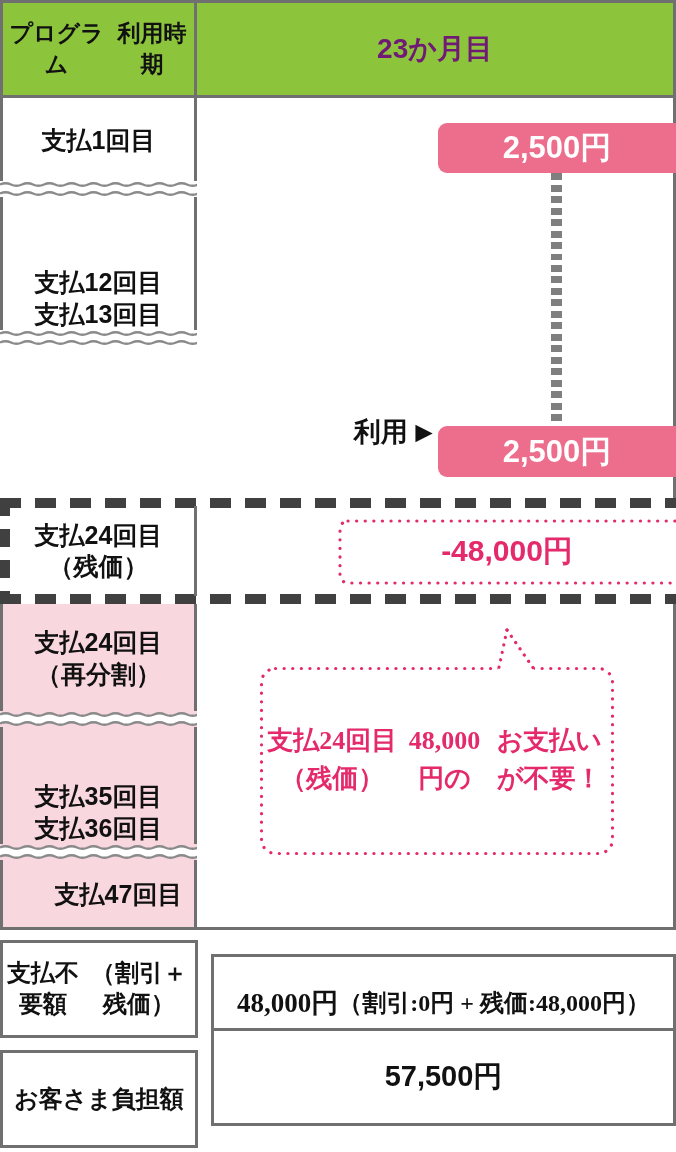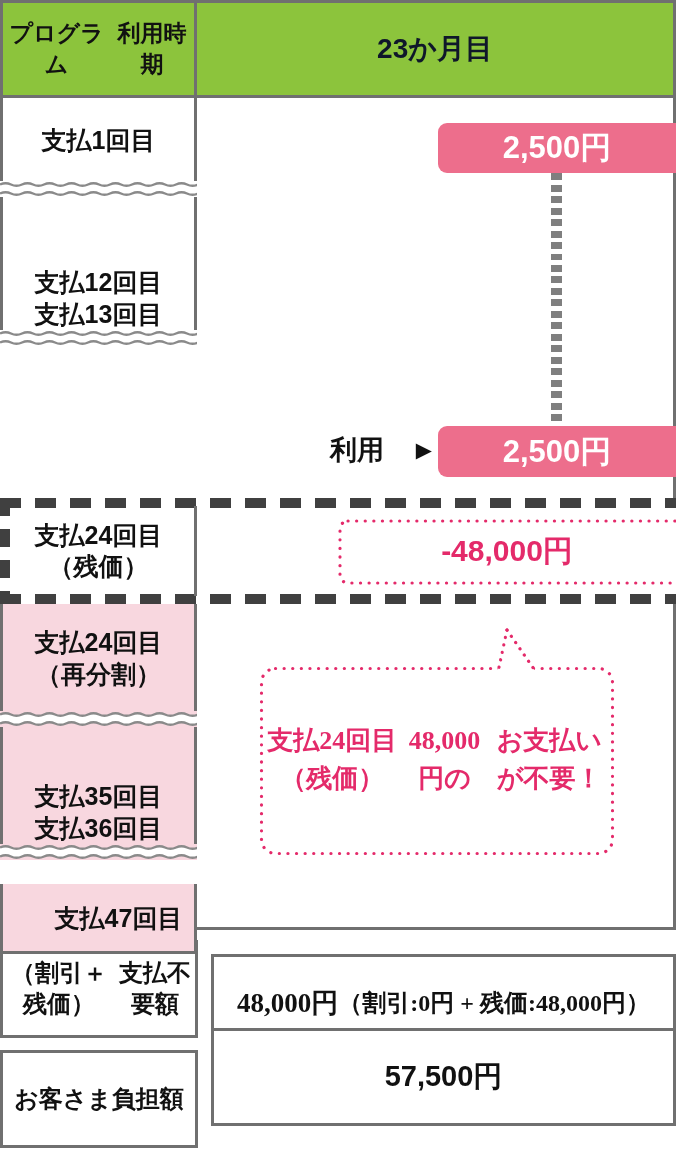--- a/index.html
+++ b/index.html
@@ -21,50 +21,50 @@
   .abs{position:absolute;box-sizing:border-box;}
   .cflex{display:flex;align-items:center;justify-content:center;text-align:center;}
   .col{flex-direction:row;font-family:Liberation Serif, serif;}
 
   
   .hdr{background:var(--green);}
   #hdr-left{left:0;top:0;width:197px;height:98px;border:3px solid var(--border);
     font-size:23px;line-height:31px;}
   #hdr-right{left:197px;top:0;width:479px;height:98px;
     border-top:3px solid var(--border);border-right:3px solid var(--border);border-bottom:3px solid var(--border);
-    color:#0f172a;font-size:28px;}
+    color:#701a75;font-size:28px;}
 
   
   #body-right{left:197px;top:98px;width:479px;height:832px;background:#fff;
     border-right:3px solid var(--border);border-bottom:3px solid var(--border);z-index:1;}
 
   
   .lc{left:0;width:197px;border-left:3px solid var(--border);border-right:3px solid var(--border);
     background:#fff;display:flex;flex-direction:column;z-index:2;}
   .lc.pink{background:var(--pink-light);}
   .lc-label{font-size:25px;text-align:center;line-height:32px;}
   .around{justify-content:flex-end;}
   .center{justify-content:center;}
   #blk-1{top:98px;height:83px;}
   #blk-12-13{top:197px;height:133px;}
   #blk-22-23{top:346px;height:152px;padding-bottom:12px;}
   #blk-24sai{top:604px;height:107px;}
   #blk-35-36{top:727px;height:117px;}
-  #blk-47{top:884px;height:70px;border-bottom:3px solid var(--border);padding-left:40px;}
+  #blk-47{top:860px;height:70px;border-bottom:3px solid var(--border);padding-left:40px;}
   .wavy-sep{position:absolute;left:0;width:197px;height:16px;z-index:3;}
   #sep-1{top:181px;} #sep-2{top:330px;} #sep-3{top:711px;} #sep-4{top:844px;}
 
   
   .pay-bar{background:var(--pink-bar);border-radius:9px 0 0 9px;color:#fff;font-size:31px;z-index:4;}
   #bar-1{left:438px;top:123px;width:238px;height:50px;}
   #bar-2{left:438px;top:426px;width:238px;height:51px;}
   #connector{left:551px;top:173px;width:11px;height:253px;z-index:3;
     background:repeating-linear-gradient(180deg,var(--conn) 0 7px,transparent 7px 11.5px);}
-  #riyou{left:330px;top:434px;width:102px;height:32px;display:flex;align-items:center;justify-content:space-between;
-    font-size:27px;z-index:4;}
+  #riyou{left:330px;top:416px;width:102px;height:32px;display:flex;align-items:center;justify-content:flex-end;
+    font-size:27px;z-index:4;font-family:Liberation Serif, serif;}
   #riyou .tri{font-size:21px;margin-left:8px;}
 
   
   #dashed-row{left:0;top:498px;width:676px;height:106px;background:#fff;z-index:5;}
   .hdash{position:absolute;left:0;width:676px;height:10px;
     background:repeating-linear-gradient(90deg,var(--dash) 0 21px,transparent 21px 35px);}
   #hdash-top{top:0;} #hdash-bot{top:96px;}
   #vdash-left{position:absolute;left:0;top:0;width:10px;height:106px;
     background:repeating-linear-gradient(180deg,var(--dash) 0 18px,transparent 18px 31px);}
   #zanka-cell{position:absolute;left:0;top:0;width:197px;height:106px;
@@ -193,22 +193,22 @@
     <line x1="27" y1="10" x2="18" y2="52" stroke="#E42A6A" stroke-width="3.2" stroke-dasharray="0.1 7.5" stroke-linecap="round" class="accent-stroke"></line>
     <line x1="27" y1="10" x2="56" y2="52" stroke="#E42A6A" stroke-width="3.2" stroke-dasharray="0.1 7.5" stroke-linecap="round" class="accent-stroke"></line>
   </svg>
   <div id="bubble-text" class="abs cflex col">
     <span>支払24回目（残価）</span>
     <span>48,000円の</span>
     <span>お支払いが不要！</span>
   </div>
 
   <div id="sum1-left" class="abs cflex col sum-cell">
+    <span>支払不要額</span>
     <span>（割引＋残価）</span>
-    <span>支払不要額</span>
   </div>
   <div id="sum1-right" class="abs cflex col sum-cell">
     <span class="v1">48,000円</span>
     <span class="v2">（割引:0円 + 残価:48,000円）</span>
   </div>
   <div id="sum2-left" class="abs cflex col sum-cell">
     <span>お客さま</span>
     <span>負担額</span>
   </div>
   <div id="sum2-right" class="abs cflex sum-cell">

